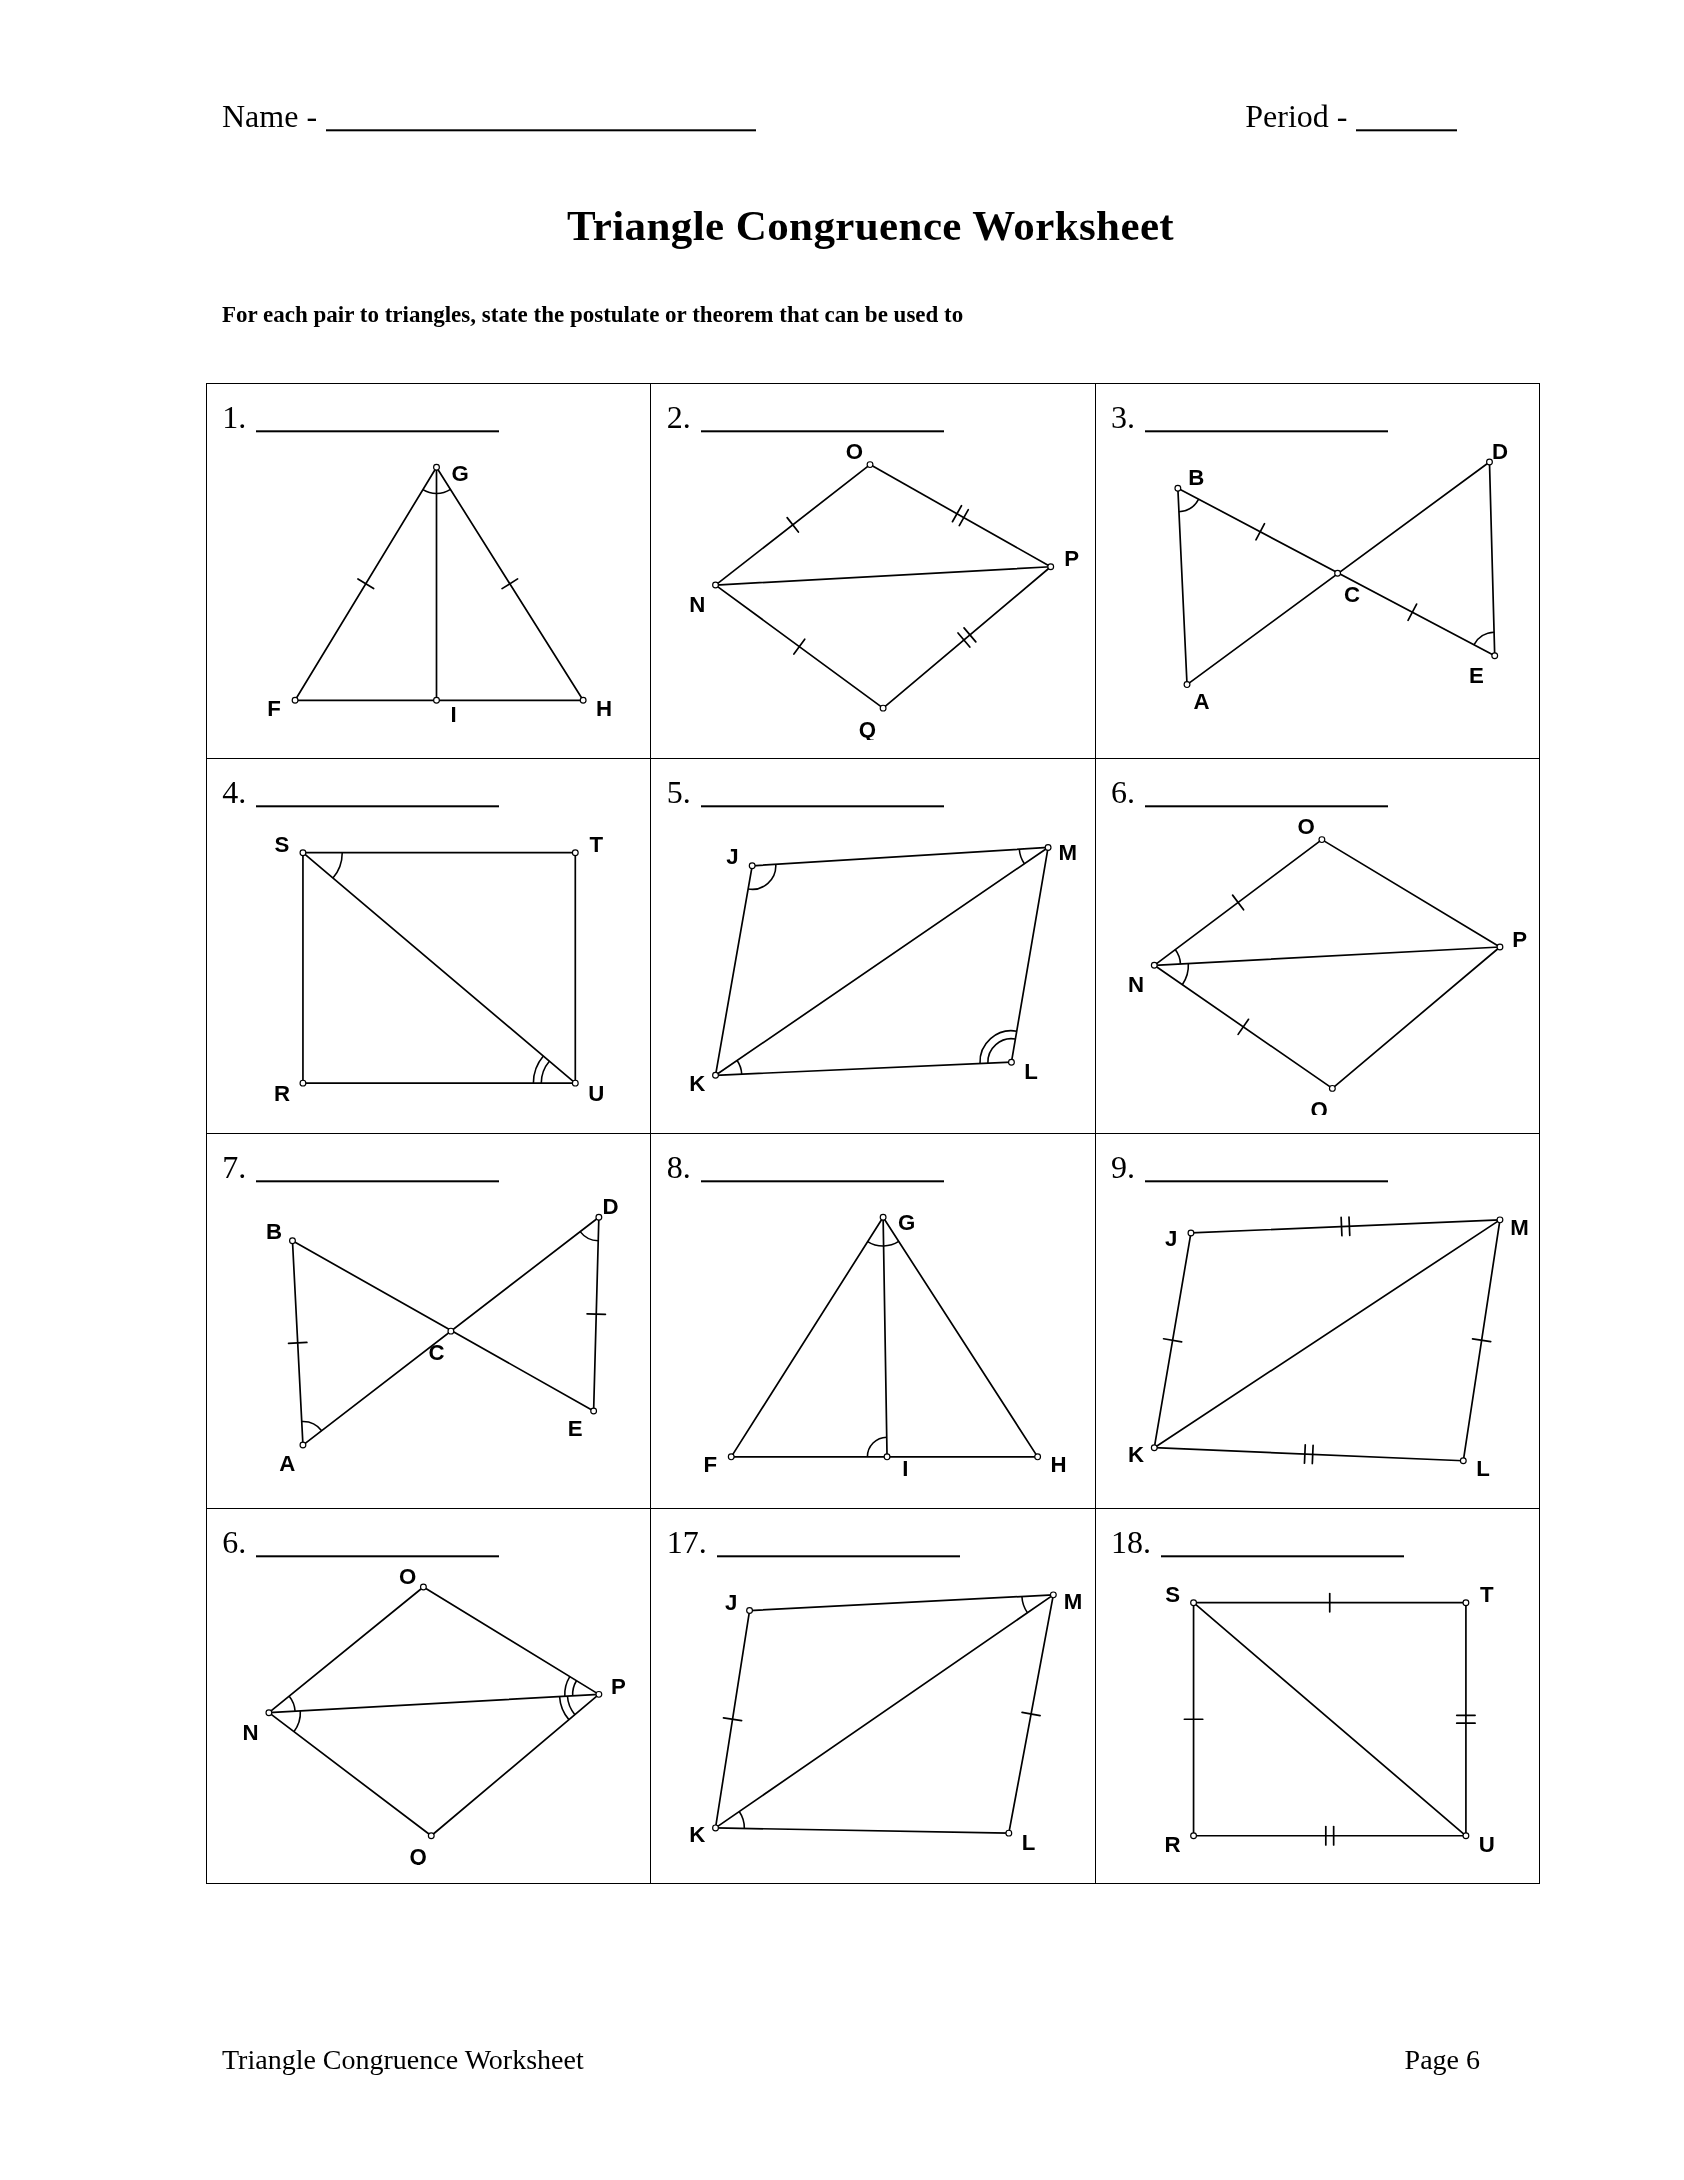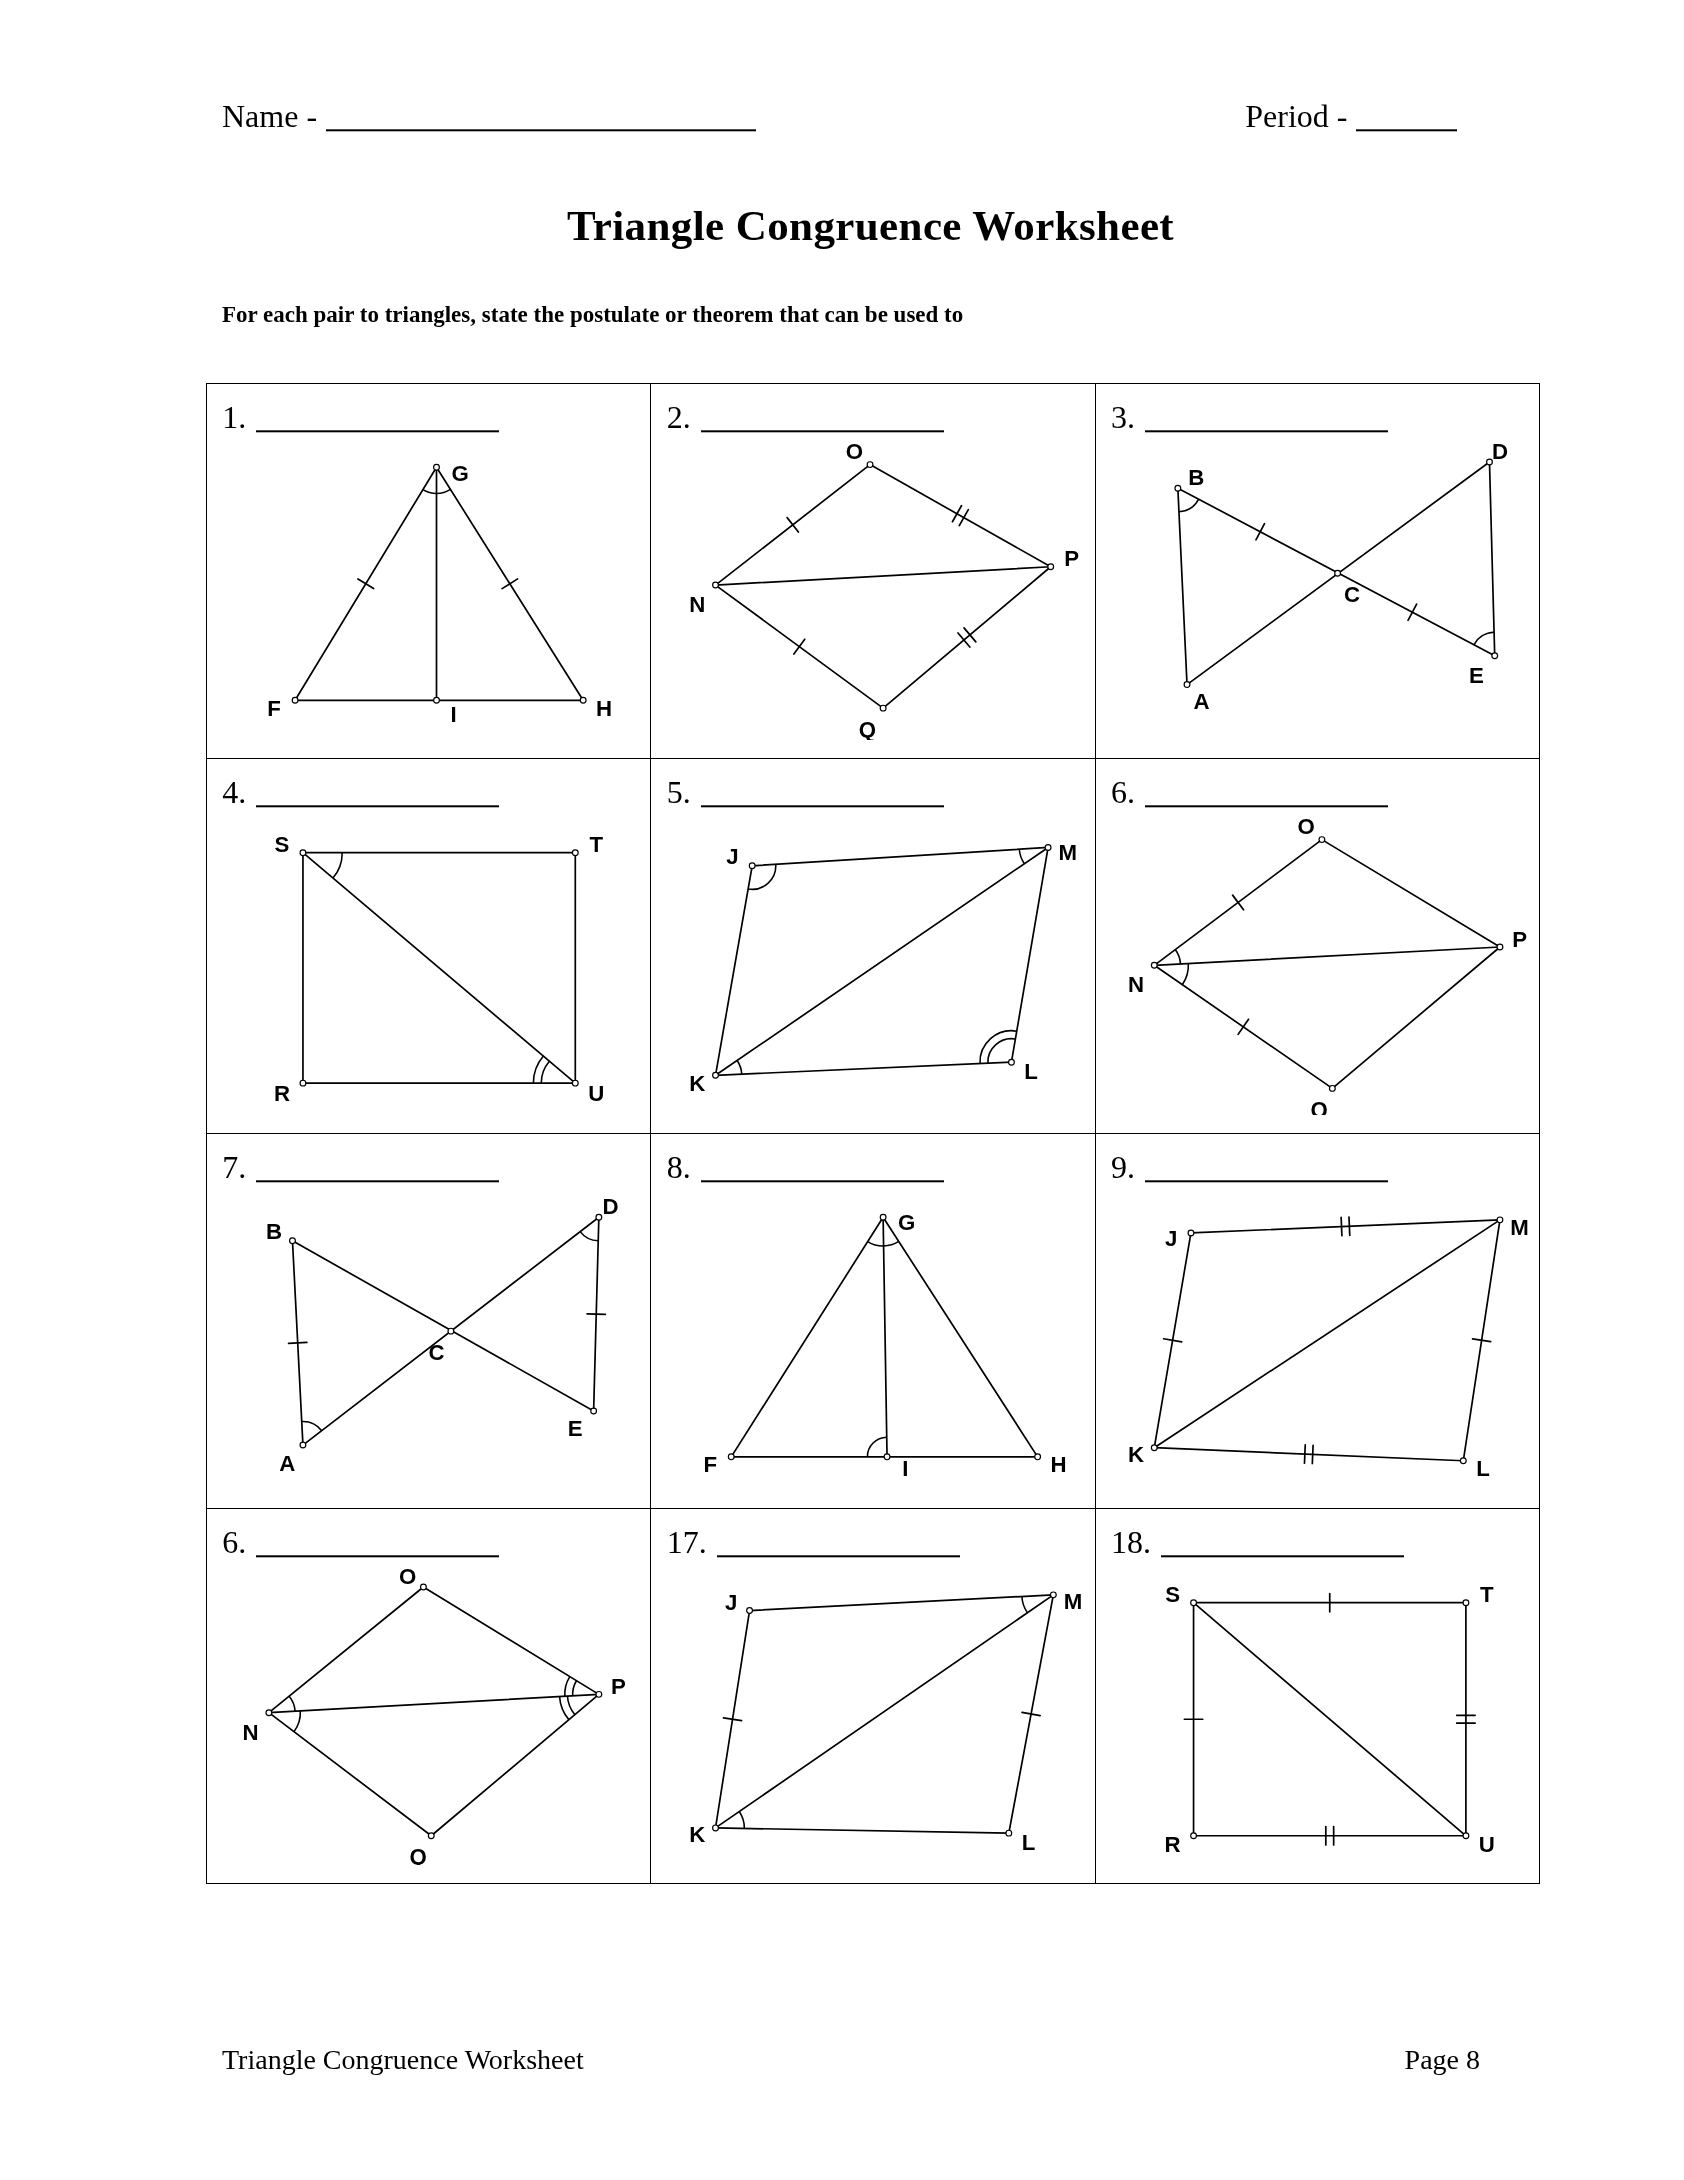--- a/index.html
+++ b/index.html
@@ -397,17 +397,17 @@
             <text x="44" y="215" class="fig-label">R</text>
             <text x="284" y="215" class="fig-label">U</text>
           </svg>
         </div>
     </div>
 
   </div>
 
   <div class="footer-row">
     <span>Triangle Congruence Worksheet</span>
-    <span>Page 8</span>
+    <span>Page 6</span>
   </div>
 
 </div>
 
 
 </body></html>

